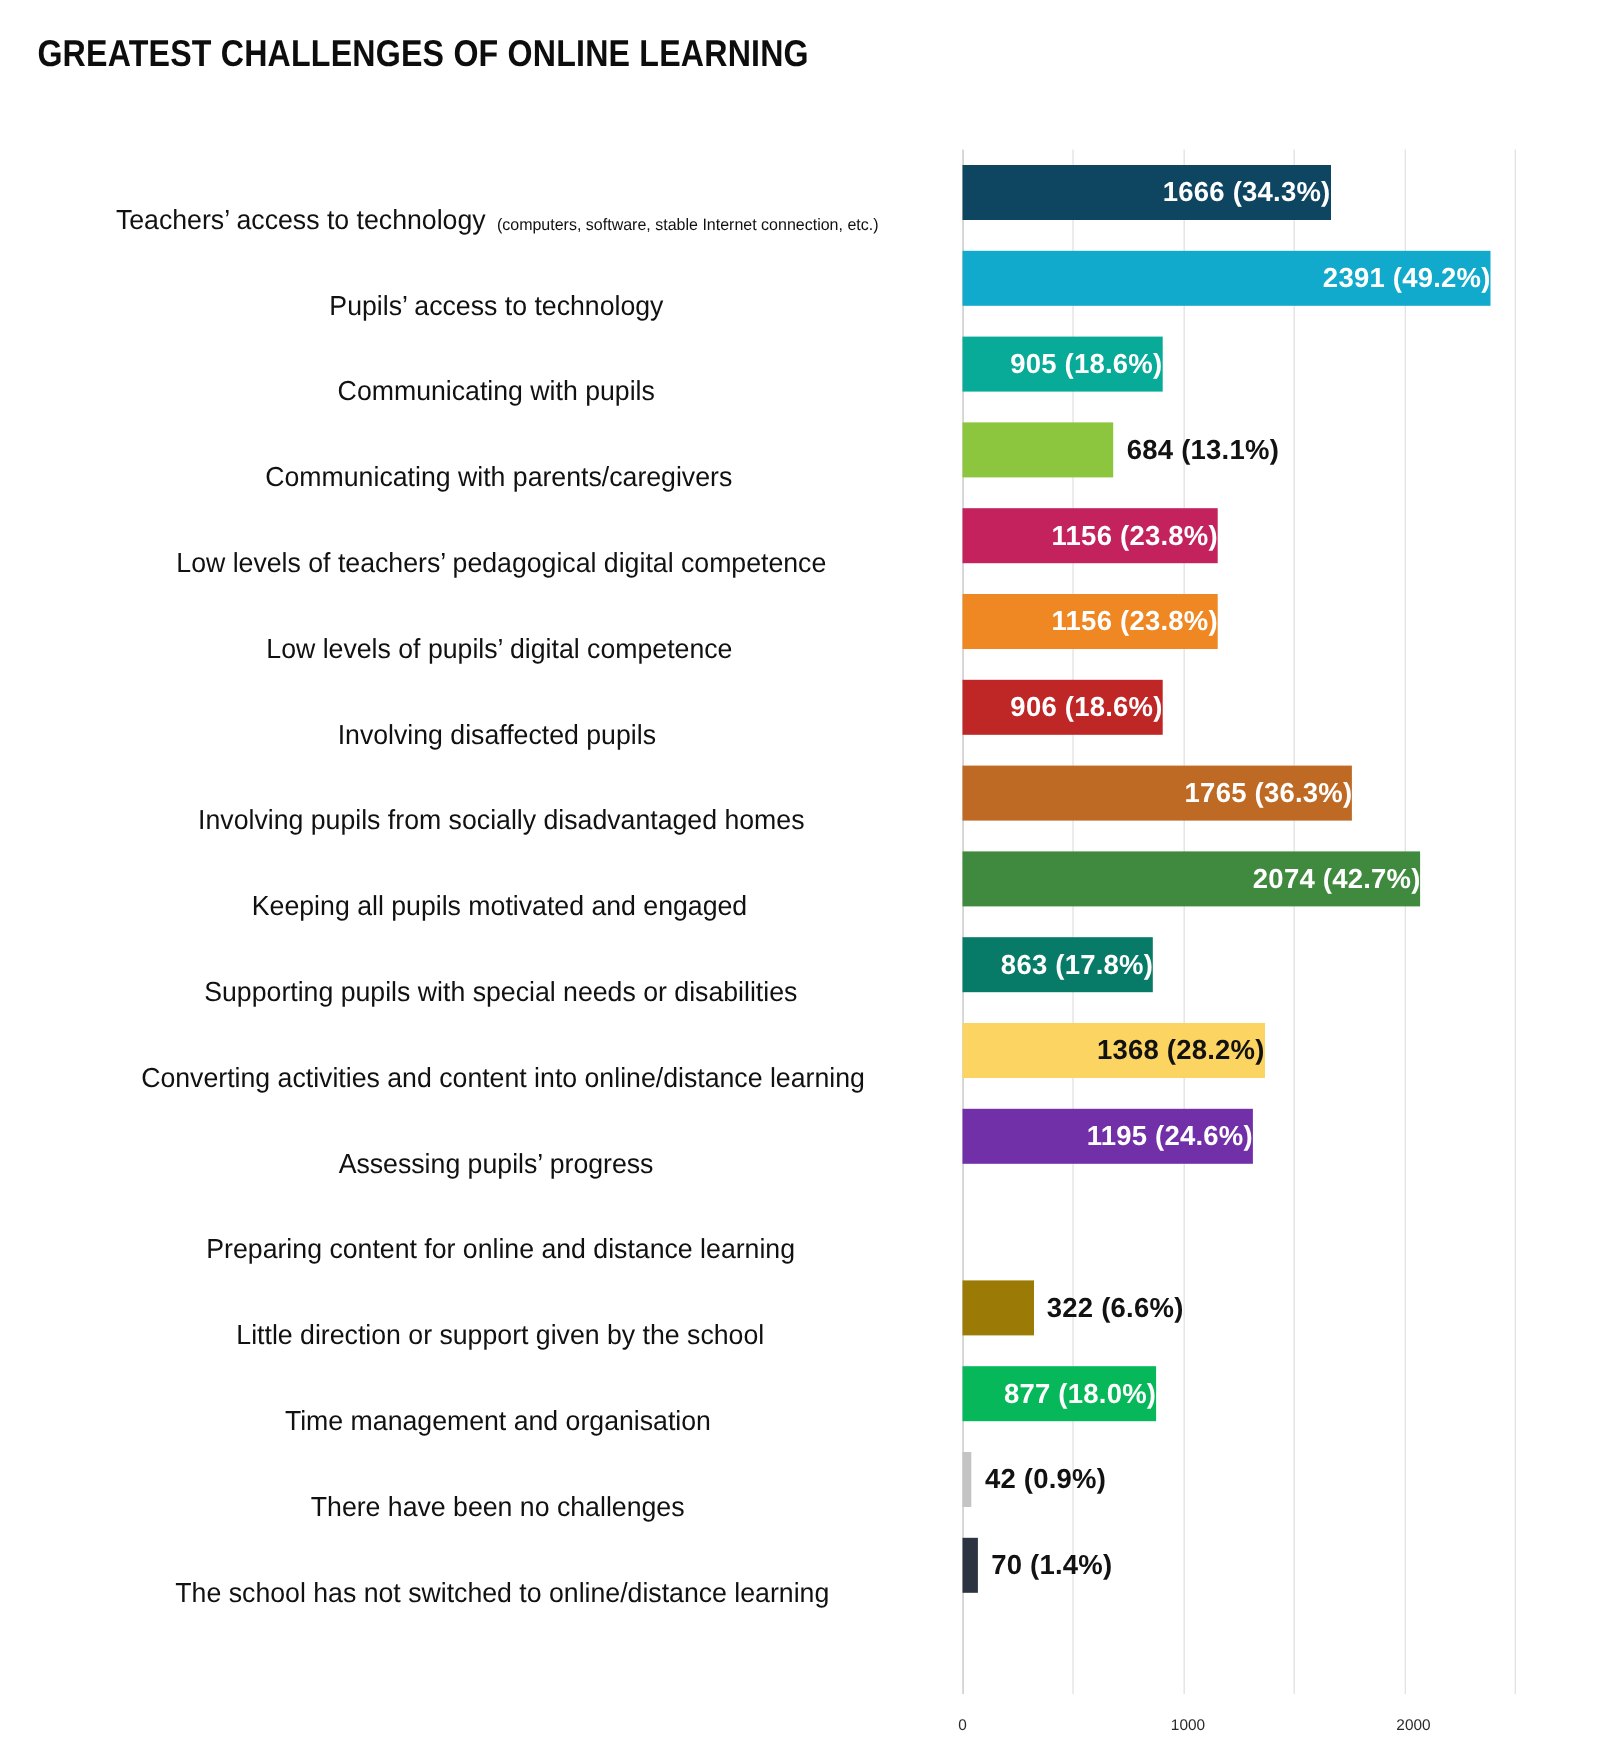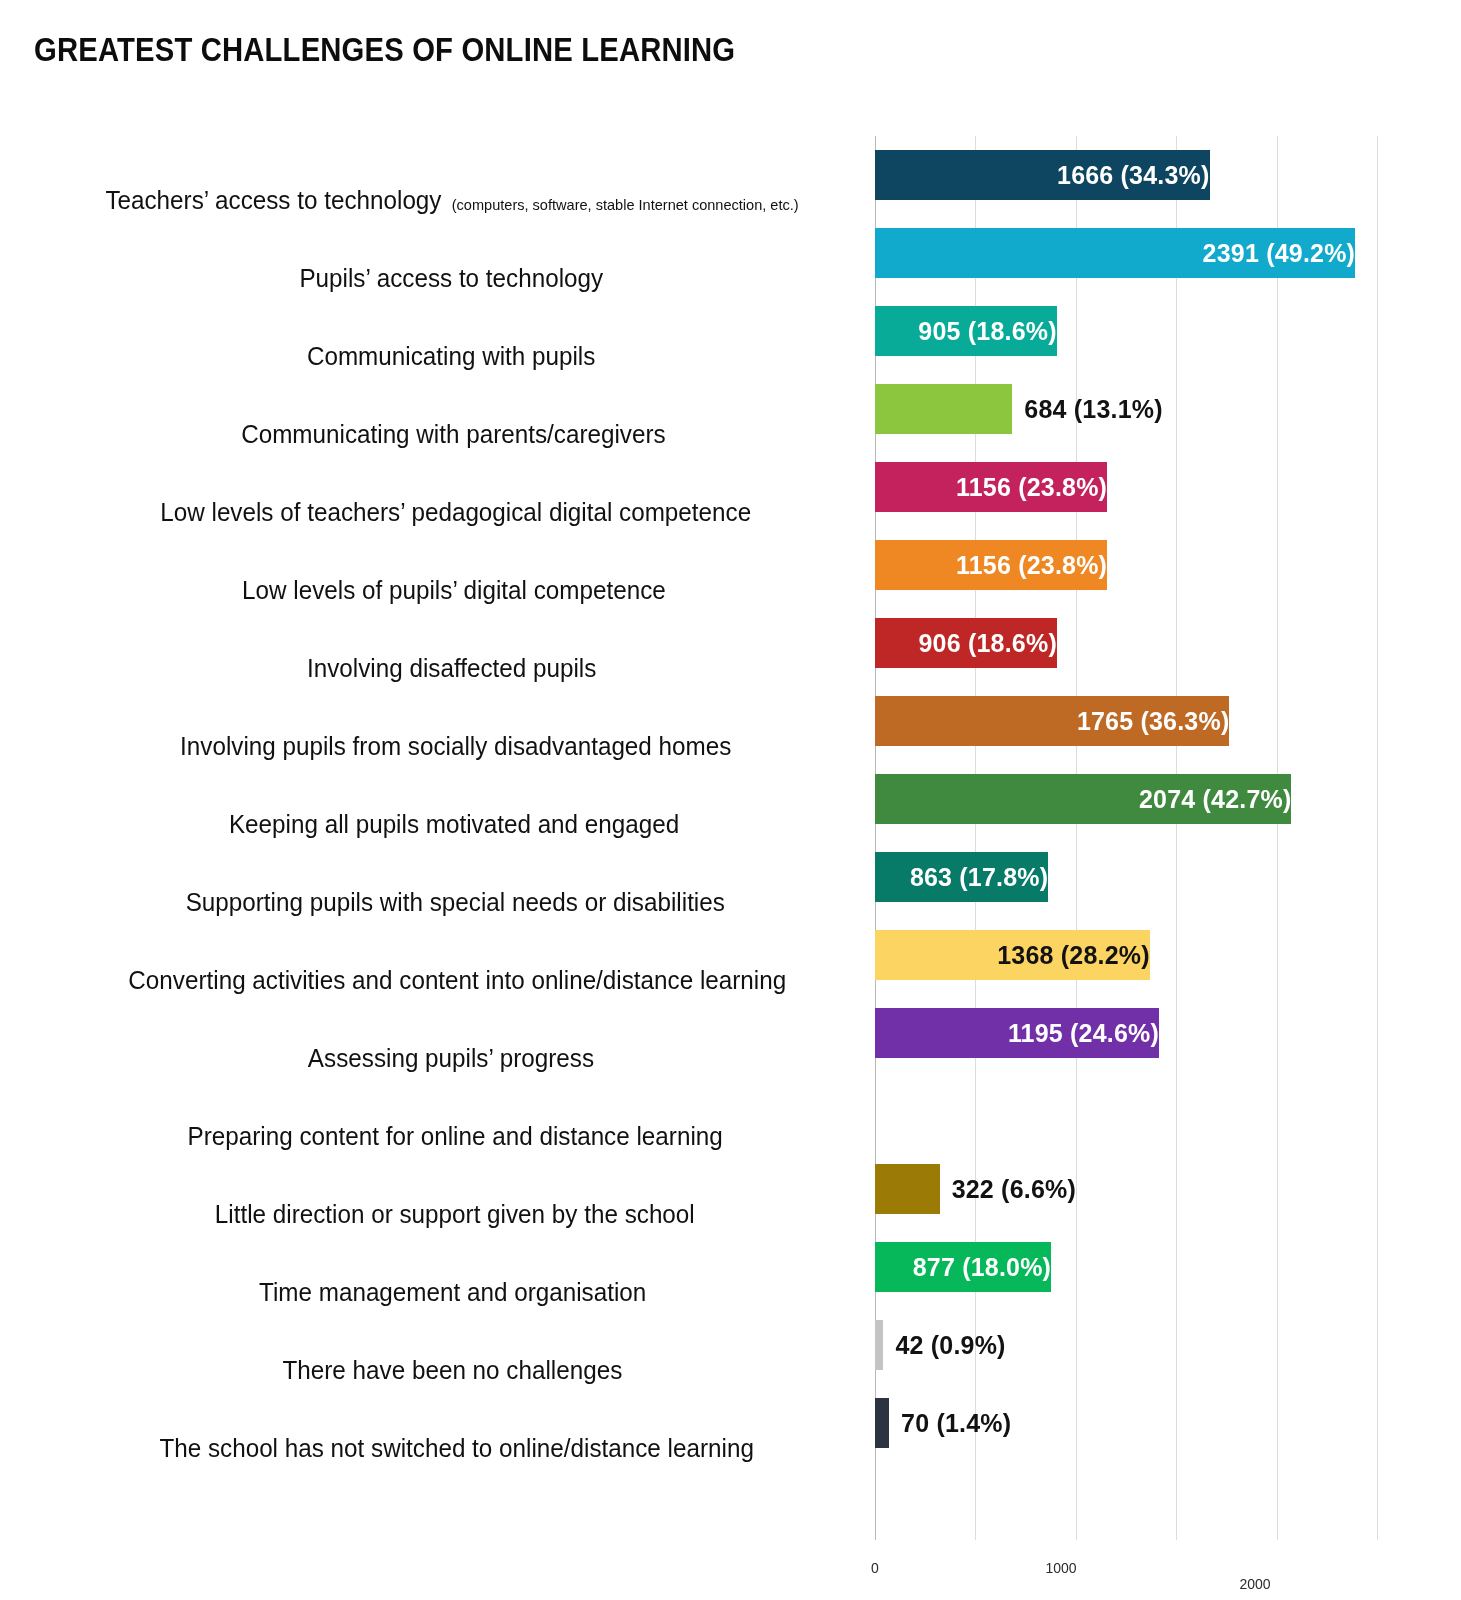--- a/index.html
+++ b/index.html
@@ -248,21 +248,21 @@
           <div class="bar" style="width: 274.694px; background: rgb(252, 212, 98);">
             <div class="bar-value inside" style="color: rgb(18, 18, 18);">1368 (28.2%)</div>
           </div>
         </div>
       </div>
       <div class="row">
         <div class="cat-label">
           <div class="cat-main">Assessing pupils’ progress</div>
         </div>
         <div class="bar-wrap">
-          <div class="bar" style="width: 284px; background: rgb(114, 48, 168);">
+          <div class="bar" style="width: 264px; background: rgb(114, 48, 168);">
             <div class="bar-value inside" style="color: rgb(255, 255, 255);">1195 (24.6%)</div>
           </div>
         </div>
       </div>
       <div class="row">
         <div class="cat-label">
           <div class="cat-main">Preparing content for online and distance learning</div>
         </div>
       </div>
       <div class="row">
@@ -298,16 +298,16 @@
           <div class="cat-main">The school has not switched to online/distance learning</div>
         </div>
         <div class="bar-wrap">
           <div class="bar" style="width: 14.056px; background: rgb(43, 52, 64);"></div>
           <div class="bar-value outside" style="color: rgb(18, 18, 18);">70 (1.4%)</div>
         </div>
       </div>
     </div>
   <div class="xaxis" id="xaxis" style="top: 1550px;">
       <div class="tick" style="left: 0px;">0</div>
-      <div class="tick" style="left: 186px; text-align: center;">1000</div>
-      <div class="tick" style="left: 380px; margin-top: 16px;">2000</div>
+      <div class="tick" style="left: 205px; text-align: center;">1000</div>
+      <div class="tick" style="left: 410px;">2000</div>
     </div>
 </div>
 
 </body></html>

